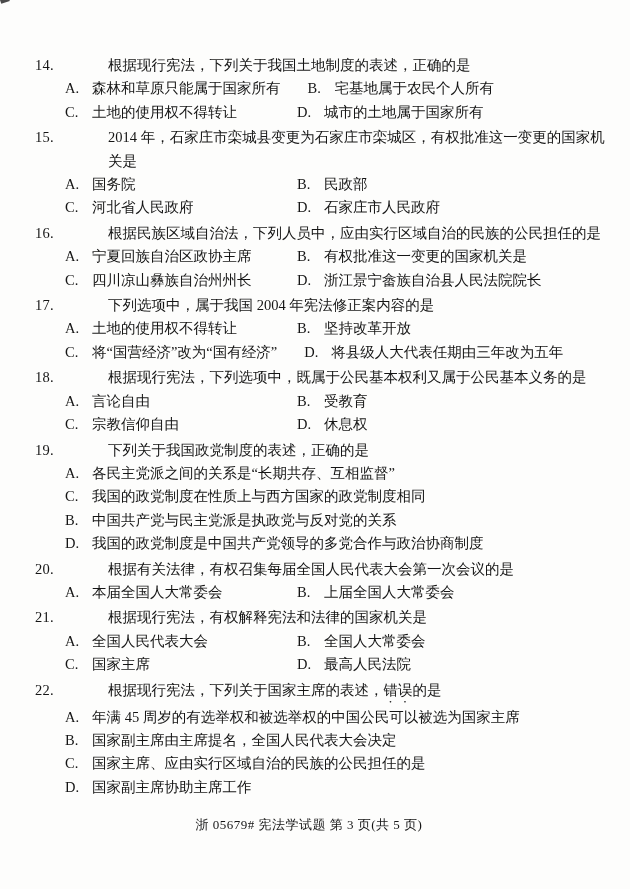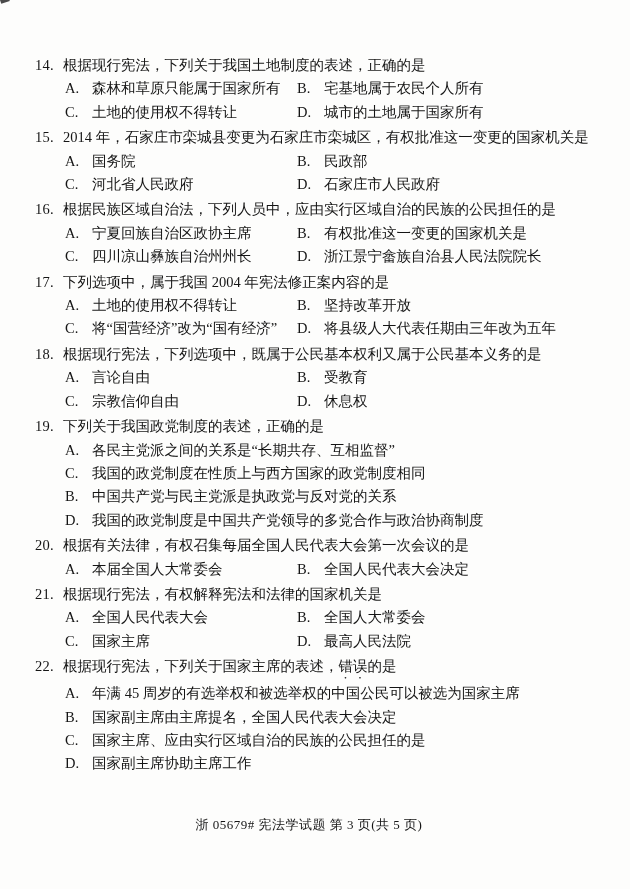--- a/index.html
+++ b/index.html
@@ -31,34 +31,34 @@
     transform-origin: left top;
     opacity: 0.85;
   }
   .content {
     position: absolute;
     top: 54px;
     left: 35px;
     right: 22px;
   }
   .question { margin-bottom: 2px; }
-  .stem-row { display: flex; }
+  .stem-row { display: flex; gap: 45px; }
   .qnum {
     flex: 0 0 auto;
     width: 28px;
     letter-spacing: 0.3px;
   }
   .stem { flex: 1 1 auto; }
   .opts { padding-left: 30px; }
   .row { display: flex; }
   .opt { white-space: nowrap; }
   .cell1 {
     flex: 0 0 auto;
     min-width: 232px;
-    padding-right: 16px;
+    padding-right: 27px;
     box-sizing: border-box;
   }
   .opt-label {
     display: inline-block;
     min-width: 18px;
     margin-right: 9px;
   }
   .emph {
     -webkit-text-emphasis: dot;
     -webkit-text-emphasis-position: under right;
@@ -187,21 +187,21 @@
         </div>
       </div>
       <div class="question">
         <div class="stem-row">
           <span class="qnum">20.</span>
           <span class="stem">根据有关法律，有权召集每届全国人民代表大会第一次会议的是</span>
         </div>
         <div class="opts">
           <div class="row">
             <span class="opt cell1"><span class="opt-label">A.</span><span class="opt-text">本届全国人大常委会</span></span>
-            <span class="opt"><span class="opt-label">B.</span><span class="opt-text">全国人民代表大会决定</span></span>
+            <span class="opt"><span class="opt-label">B.</span><span class="opt-text">上届全国人大常委会</span></span>
           </div>
           <div class="row">
           </div>
         </div>
       </div>
       <div class="question">
         <div class="stem-row">
           <span class="qnum">21.</span>
           <span class="stem">根据现行宪法，有权解释宪法和法律的国家机关是</span>
         </div>

